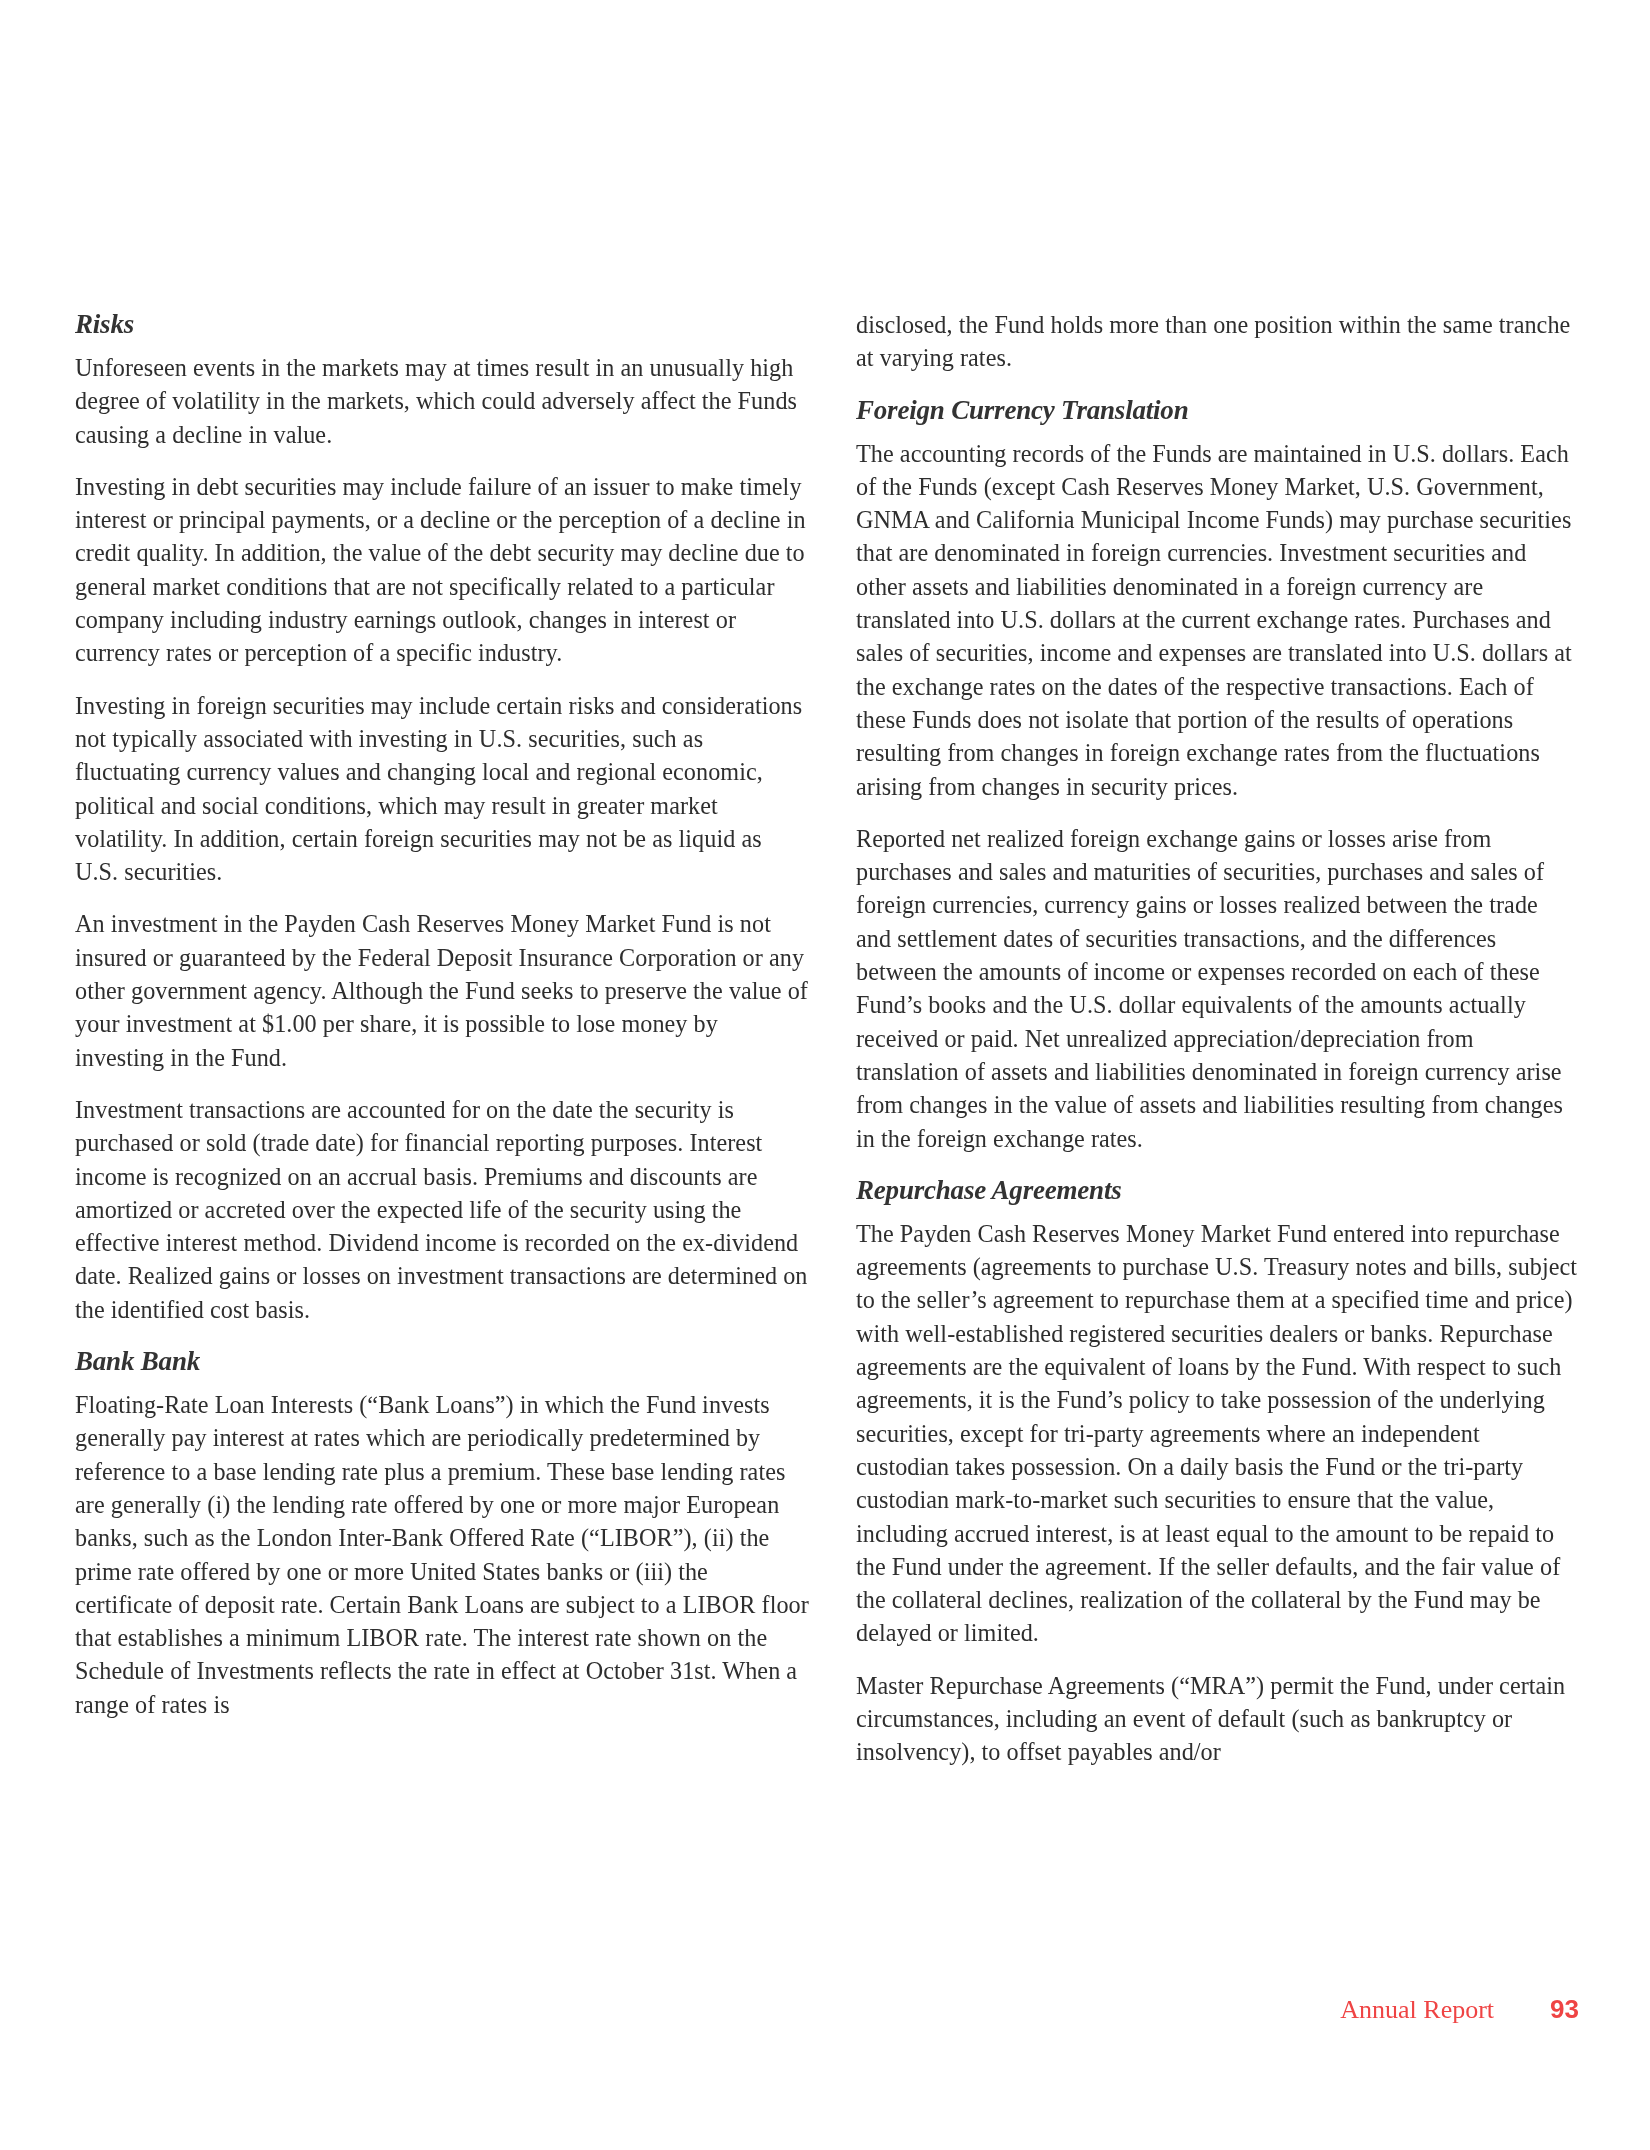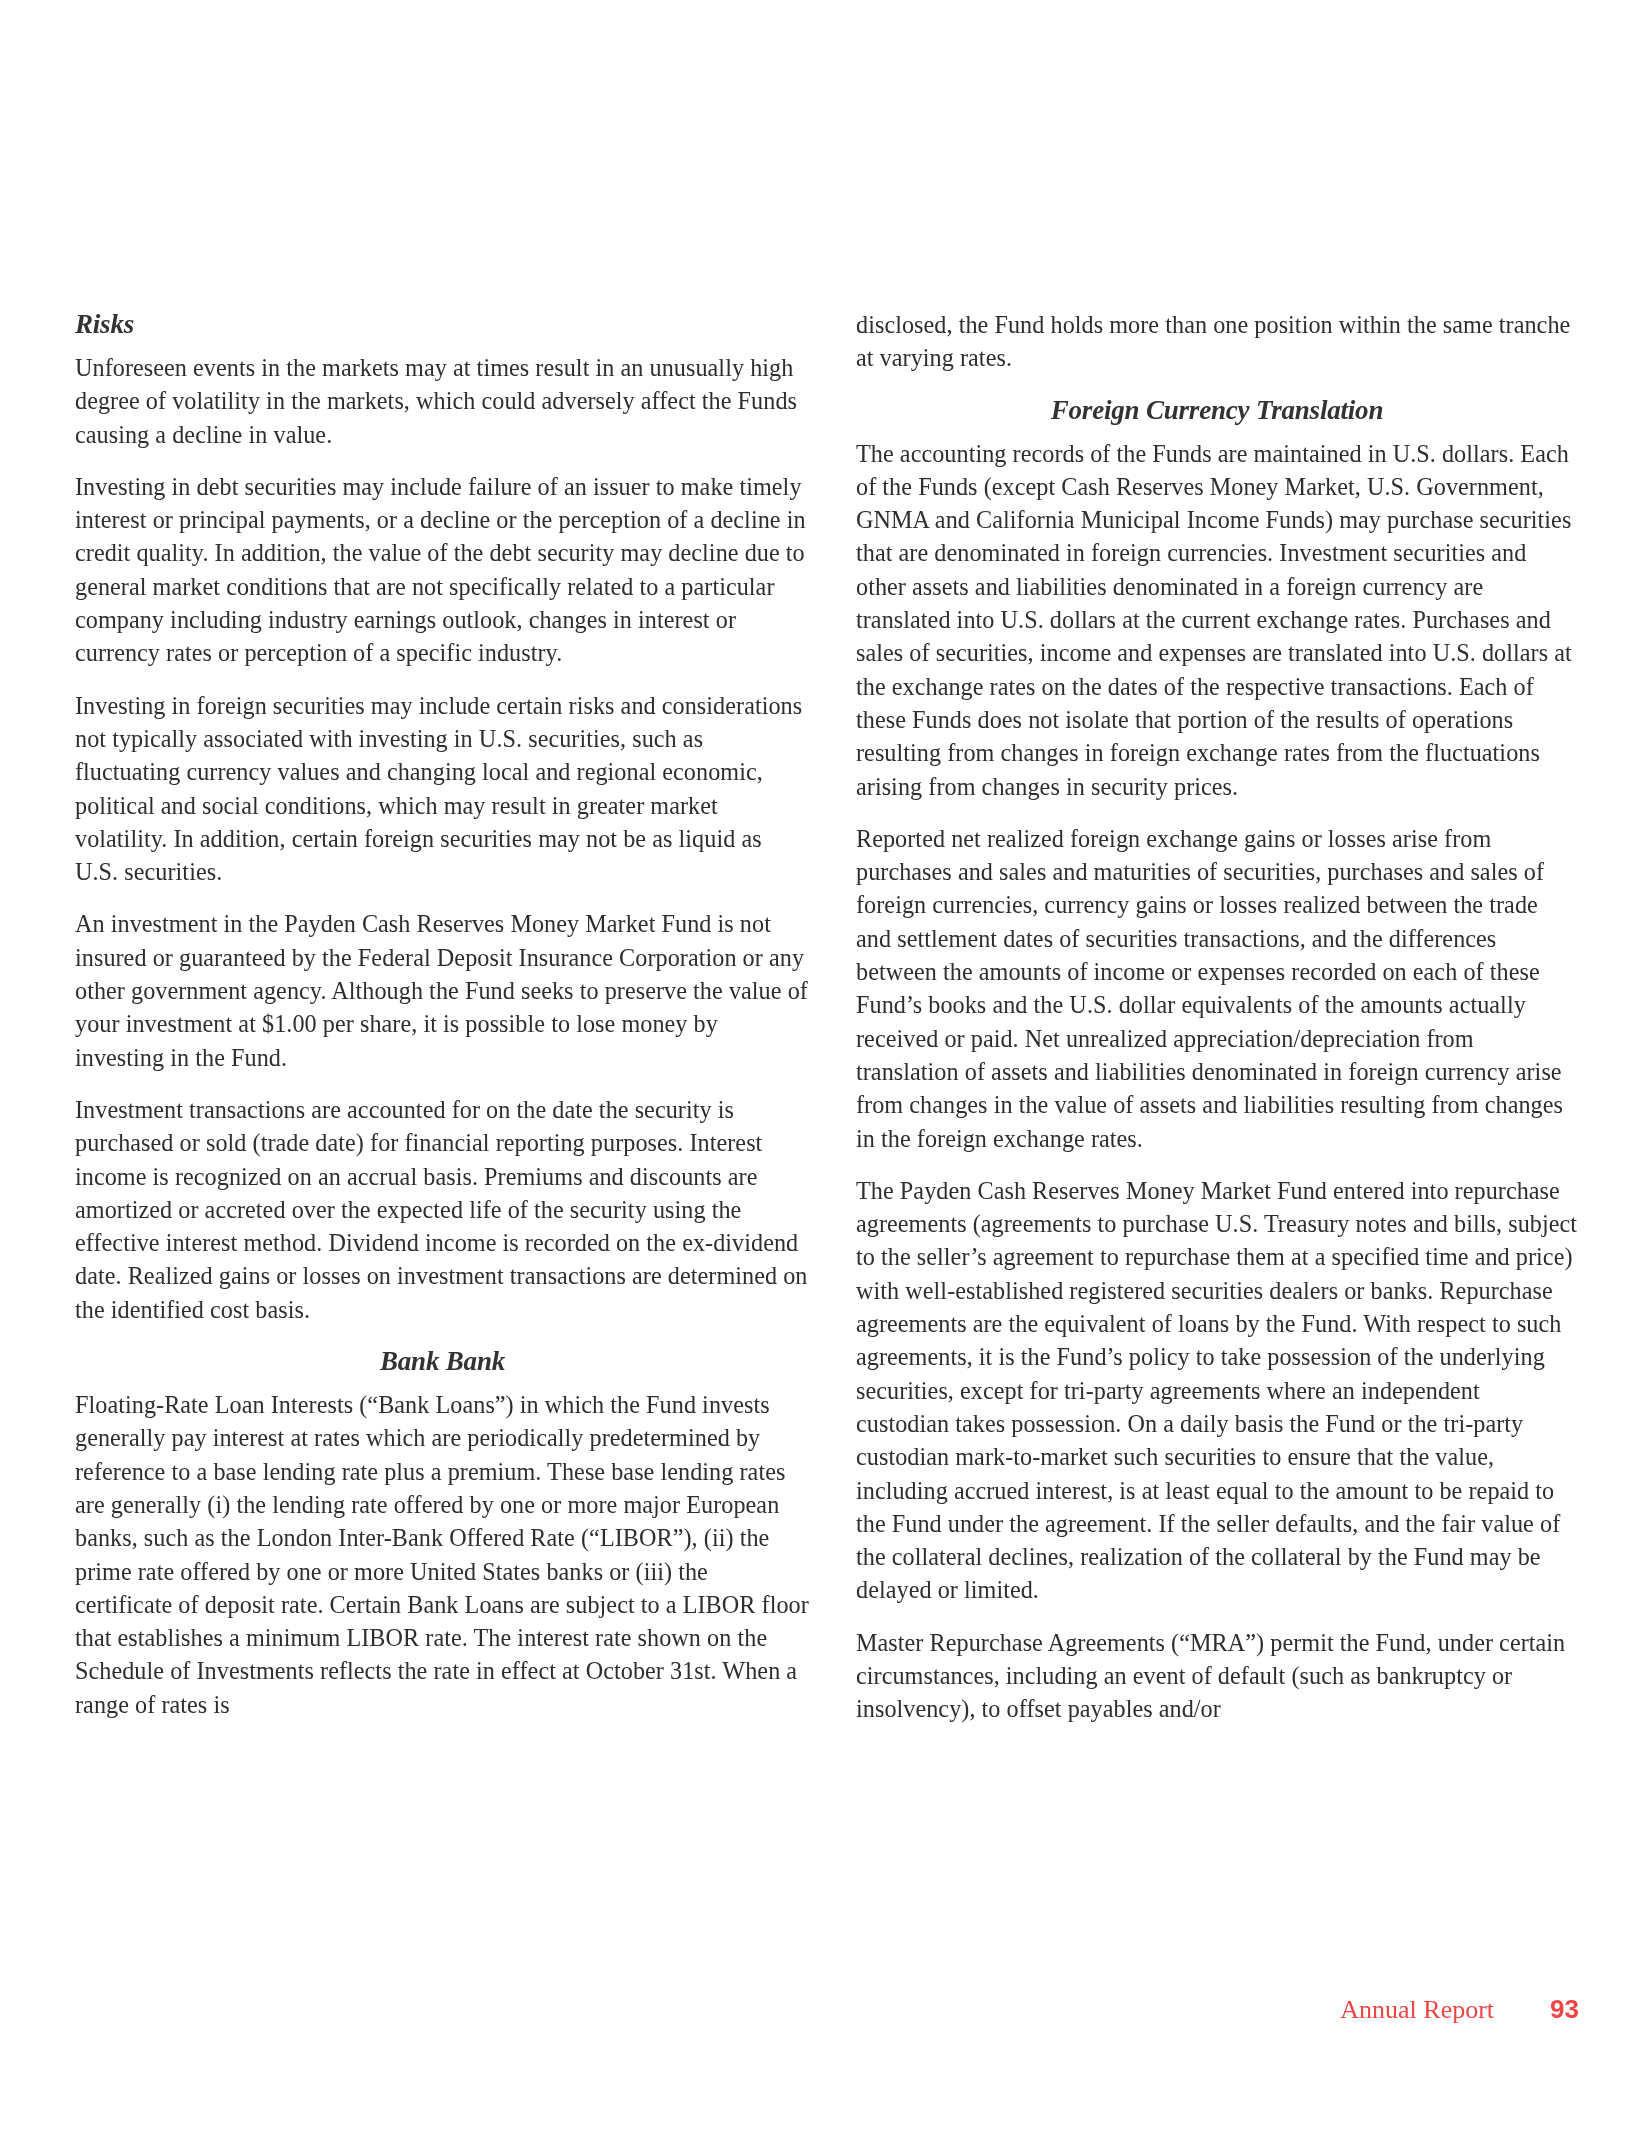--- a/index.html
+++ b/index.html
@@ -36,21 +36,20 @@
       letter-spacing: -0.2px;
     }
     .para {
       font-size: 24.2px;
       line-height: 33.3px;
       margin: 0 0 19px 0;
       color: #2e2e2e;
       letter-spacing: 0.05px;
     }
     .gap-before-heading {
-      text-align: center;
     }
     .footer {
       position: absolute;
       top: 1994px;
       right: 71px;
       display: flex;
       align-items: baseline;
       color: #ef4444;
     }
     .footer-label {
@@ -85,20 +84,21 @@
   </div>
 
   <div class="column col-right">
 
     <p class="para">disclosed, the Fund holds more than one position within the same tranche at varying rates.</p>
 
     <h3 class="section-heading gap-before-heading">Foreign Currency Translation</h3>
     <p class="para">The accounting records of the Funds are maintained in U.S. dollars. Each of the Funds (except Cash Reserves Money Market, U.S. Government, GNMA and California Municipal Income Funds) may purchase securities that are denominated in foreign currencies. Investment securities and other assets and liabilities denominated in a foreign currency are translated into U.S. dollars at the current exchange rates. Purchases and sales of securities, income and expenses are translated into U.S. dollars at the exchange rates on the dates of the respective transactions. Each of these Funds does not isolate that portion of the results of operations resulting from changes in foreign exchange rates from the fluctuations arising from changes in security prices.</p>
     <p class="para">Reported net realized foreign exchange gains or losses arise from purchases and sales and maturities of securities, purchases and sales of foreign currencies, currency gains or losses realized between the trade and settlement dates of securities transactions, and the differences between the amounts of income or expenses recorded on each of these Fund’s books and the U.S. dollar equivalents of the amounts actually received or paid. Net unrealized appreciation/depreciation from translation of assets and liabilities denominated in foreign currency arise from changes in the value of assets and liabilities resulting from changes in the foreign exchange rates.</p>
 
+    <h3 class="section-heading gap-before-heading">Repurchase Agreements</h3>
     <p class="para">The Payden Cash Reserves Money Market Fund entered into repurchase agreements (agreements to purchase U.S. Treasury notes and bills, subject to the seller’s agreement to repurchase them at a specified time and price) with well-established registered securities dealers or banks. Repurchase agreements are the equivalent of loans by the Fund. With respect to such agreements, it is the Fund’s policy to take possession of the underlying securities, except for tri-party agreements where an independent custodian takes possession. On a daily basis the Fund or the tri-party custodian mark-to-market such securities to ensure that the value, including accrued interest, is at least equal to the amount to be repaid to the Fund under the agreement. If the seller defaults, and the fair value of the collateral declines, realization of the collateral by the Fund may be delayed or limited.</p>
     <p class="para">Master Repurchase Agreements (“MRA”) permit the Fund, under certain circumstances, including an event of default (such as bankruptcy or insolvency), to offset payables and/or</p>
   </div>
 
   <div class="footer">
     <span class="footer-label">Annual Report</span>
     <span class="footer-page">93</span>
   </div>
 
 </div>

